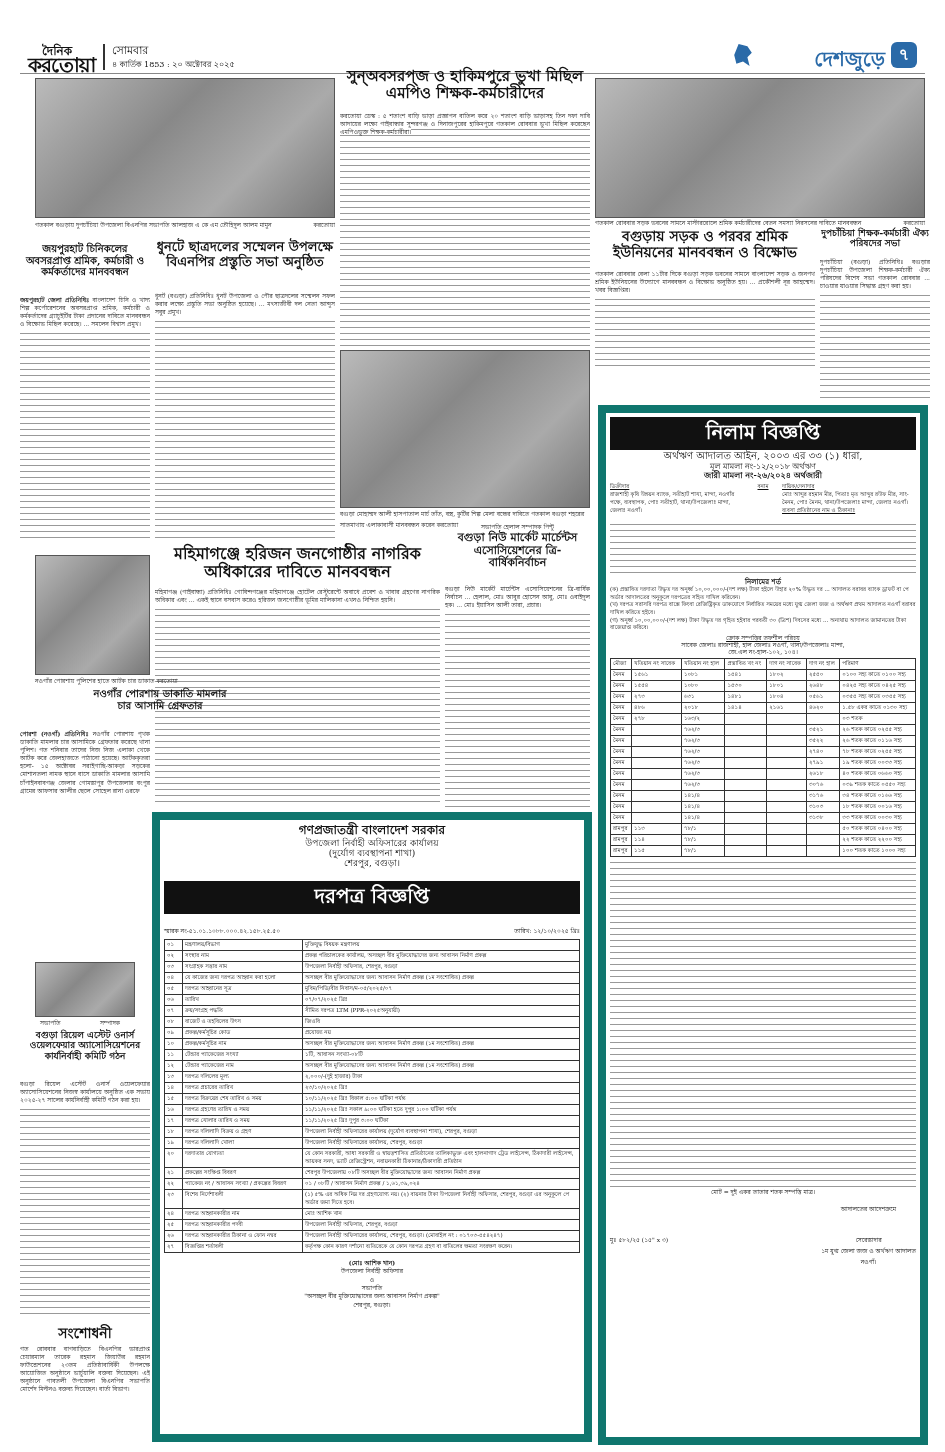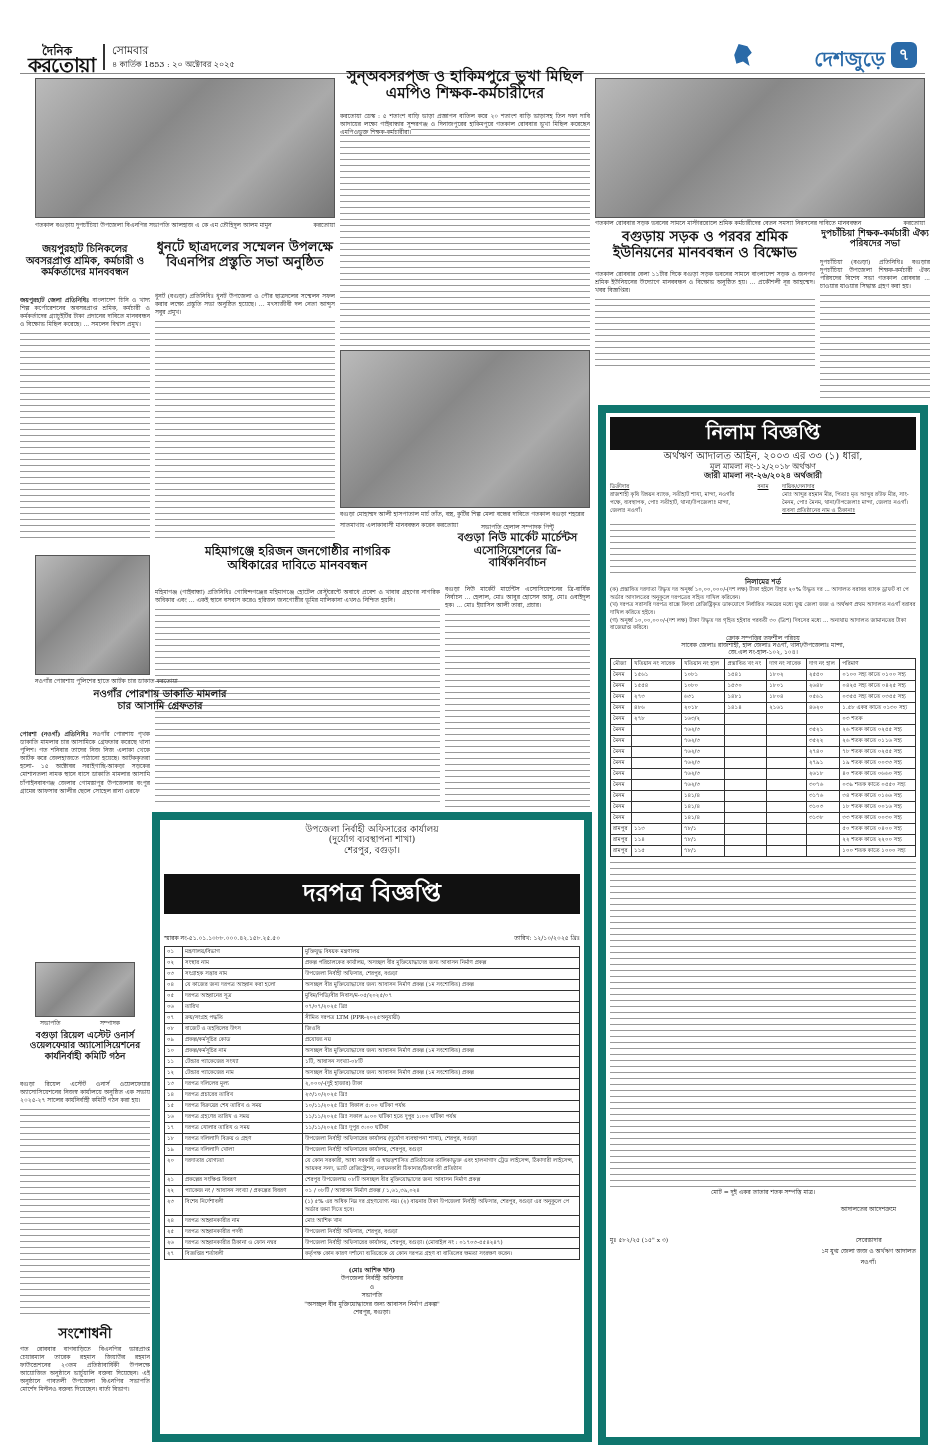--- a/index.html
+++ b/index.html
@@ -66,21 +66,21 @@
 
 <div class="abs head" style="left:595px;top:228px;width:220px;font-size:14px">
   <div>বগুড়ায় সড়ক ও পরবর শ্রমিক</div>
   <div>ইউনিয়নের মানববন্ধন ও বিক্ষোভ</div>
 </div>
 <div class="abs body" style="left:595px;top:270px;width:220px;height:100px"><span>গতকাল রোববার বেলা ১১টার দিকে বগুড়া সড়ক ভবনের সামনে বাংলাদেশ সড়ক ও জনপথ শ্রমিক ইউনিয়নের উদ্যোগে মানববন্ধন ও বিক্ষোভ অনুষ্ঠিত হয়। ... প্রকৌশলী নূর আহম্মেদ। খবর বিজ্ঞপ্তির।</span><div class="lines" style="height:80px"></div></div>
 
 <div class="abs head" style="left:820px;top:228px;width:110px;font-size:9px">দুপচাঁচিয়া শিক্ষক-কর্মচারী ঐক্য পরিষদের সভা</div>
 <div class="abs body" style="left:820px;top:258px;width:110px;height:142px"><span>দুপচাঁচিয়া (বগুড়া) প্রতিনিধিঃ বগুড়ার দুপচাঁচিয়া উপজেলা শিক্ষক-কর্মচারী ঐক্য পরিষদের বিশেষ সভা গতকাল রোববার ... চাওয়ার যাওয়ার সিদ্ধান্ত গ্রহণ করা হয়।</span><div class="lines" style="height:110px"></div></div>
 
-<div class="abs head" style="left:155px;top:545px;width:285px;font-size:12px">
+<div class="abs head" style="left:155px;top:545px;width:285px;font-size:16px">
   <div>মহিমাগঞ্জে হরিজন জনগোষ্ঠীর নাগরিক</div>
   <div>অধিকারের দাবিতে মানববন্ধন</div>
 </div>
 <div class="abs body" style="left:155px;top:588px;width:285px;height:220px"><span>মহিমাগঞ্জ (গাইবান্ধা) প্রতিনিধিঃ গোবিন্দগঞ্জের মহিমাগঞ্জে হোটেল রেস্টুরেন্টে অবাধে প্রবেশ ও খাবার গ্রহণের নাগরিক অধিকার এবং ... একই স্থানে বসবাস করেও হরিজন জনগোষ্ঠীর ভূমির মালিকানা এখনও নিশ্চিত হয়নি।</span><div class="lines" style="height:200px"></div></div>
 
 <div class="abs cap" style="left:445px;top:522px;width:145px;text-align:center">সভাপতি হেলাল সম্পাদক পিন্টু</div>
 <div class="abs head" style="left:445px;top:532px;width:145px;font-size:11px">বগুড়া নিউ মার্কেট মার্চেন্টস এসোসিয়েশনের ত্রি-বার্ষিকনির্বাচন</div>
 <div class="abs body" style="left:445px;top:585px;width:145px;height:225px"><span>বগুড়া নিউ মার্কেট মার্চেন্টস এসোসিয়েশনের ত্রি-বার্ষিক নির্বাচন ... হেলাল, মোঃ আবুর হোসেন আবু, মোঃ ওবাইদুল হক। ... মোঃ ইয়াসিন আলী তারা, প্রচার।</span><div class="lines" style="height:200px"></div></div>
 
 <div class="abs photo" style="left:35px;top:555px;width:115px;height:120px"></div>
@@ -94,24 +94,25 @@
 <div class="abs photo" style="left:35px;top:962px;width:100px;height:55px"></div>
 <div class="abs cap" style="left:40px;top:1018px">সভাপতি</div>
 <div class="abs cap" style="left:100px;top:1018px">সম্পাদক</div>
 <div class="abs head" style="left:20px;top:1030px;width:130px;font-size:9px">বগুড়া রিয়েল এস্টেট ওনার্স ওয়েলফেয়ার অ্যাসোসিয়েশনের কার্যনির্বাহী কমিটি গঠন</div>
 <div class="abs body" style="left:20px;top:1080px;width:130px;height:240px"><span>বগুড়া রিয়েল এস্টেট ওনার্স ওয়েলফেয়ার অ্যাসোসিয়েশনের নিজস্ব কার্যালয়ে অনুষ্ঠিত এক সভায় ২০২৫-২৭ সালের কার্যনির্বাহী কমিটি গঠন করা হয়।</span><div class="lines" style="height:215px"></div></div>
 
 <div class="abs head" style="left:20px;top:1325px;width:130px;font-size:14px">সংশোধনী</div>
 <div class="abs body" style="left:20px;top:1345px;width:130px;height:80px">গত রোববার বাগবাড়িতে বিএনপির ভারপ্রাপ্ত চেয়ারম্যান তারেক রহমান জিয়াউর রহমান ফাউন্ডেশনের ২৩তম প্রতিষ্ঠাবার্ষিকী উপলক্ষে আয়োজিত অনুষ্ঠানে ভার্চুয়ালি বক্তব্য দিয়েছেন। এই অনুষ্ঠানে গাবতলী উপজেলা বিএনপির সভাপতি মোর্শেদ মিল্টনও বক্তব্য দিয়েছেন। বার্তা বিভাগ।</div>
 
 <div class="abs boxed" style="left:152px;top:812px;width:440px;height:630px;padding:4px">
+  <div class="head" style="font-size:12px">গণপ্রজাতন্ত্রী বাংলাদেশ সরকার</div>
   <div class="head" style="font-size:9px;font-weight:normal">উপজেলা নির্বাহী অফিসারের কার্যালয়</div>
   <div class="head" style="font-size:9px;font-weight:normal">(দুর্যোগ ব্যবস্থাপনা শাখা)</div>
   <div class="head" style="font-size:9px;font-weight:normal">শেরপুর, বগুড়া।</div>
-  <div class="blackbar" style="font-size:24px;margin:19px 0">দরপত্র বিজ্ঞপ্তি</div>
+  <div class="blackbar" style="font-size:20px;margin:12px 0">দরপত্র বিজ্ঞপ্তি</div>
   <div style="font-size:6px;display:flex;justify-content:space-between;margin-bottom:2px">
     <span>স্মারক নং-৫১.০১.১০৮৮.০০০.৪২.১৫৮.২৫.৫০</span>
     <span>তারিখ: ১২/১০/২০২৫ খ্রিঃ</span>
   </div>
   <table>
       <tbody id="tender-body">
         <tr>
           <td style="width: 18px;">০১</td>
           <td style="width: 120px;">মন্ত্রণালয়/বিভাগ</td>
           <td>মুক্তিযুদ্ধ বিষয়ক মন্ত্রণালয়</td>

